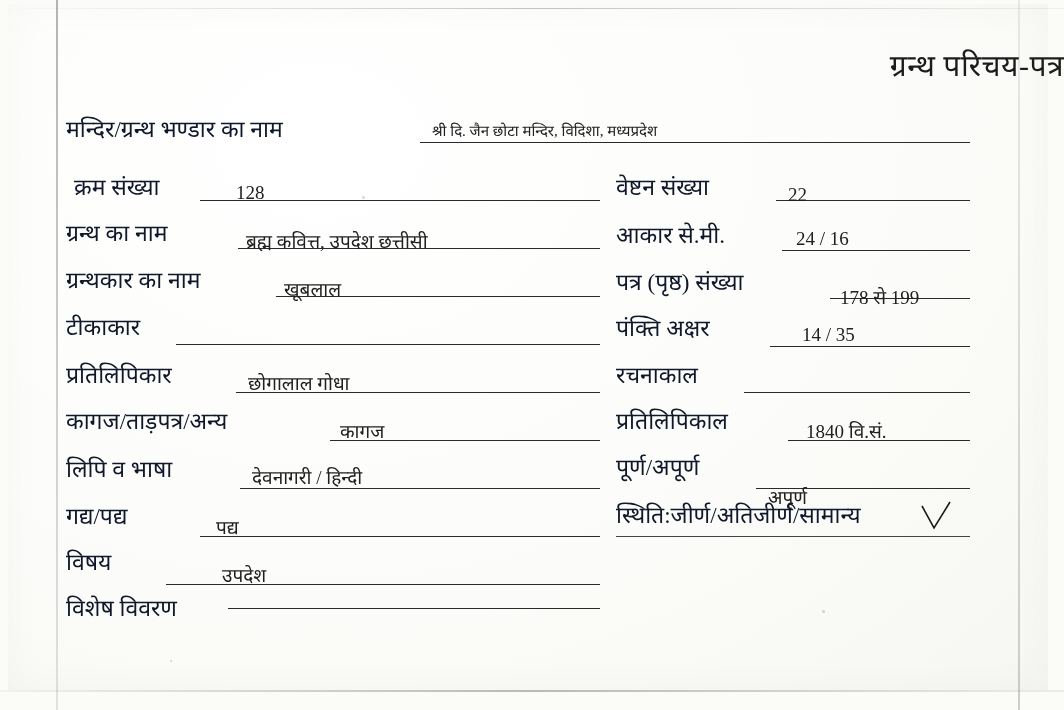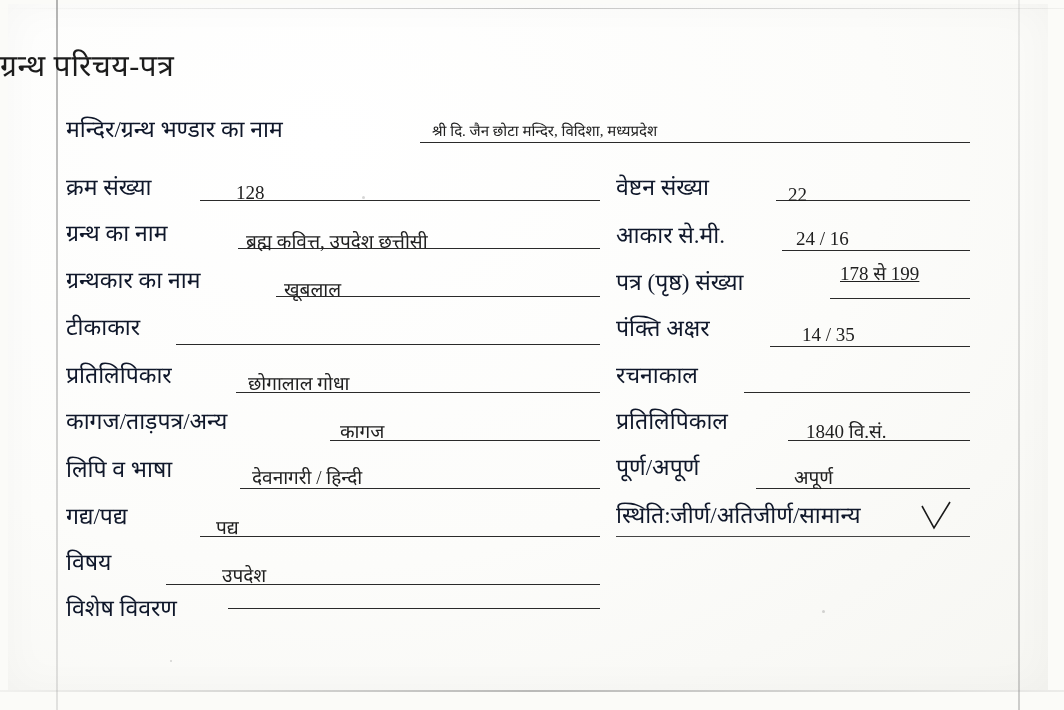--- a/index.html
+++ b/index.html
@@ -59,21 +59,21 @@
     width: 2px;
     height: 710px;
     background: linear-gradient(to bottom, rgba(150,150,150,0.18), rgba(130,130,130,0.38));
   }
 
   .title {
     position: absolute;
     left: 0;
     top: 44px;
     width: 1064px;
-    text-align: left;
+    text-align: right;
     font-family: "Liberation Serif", serif;
     font-size: 30px;
     color: #1c1c1c;
     letter-spacing: 0.5px;
   }
 
   
   .lbl {
     position: absolute;
     font-family: "Liberation Serif", serif;
@@ -123,21 +123,21 @@
   <div class="speck" style="left:362px; top:196px; width:3px; height:3px;"></div>
   <div class="speck" style="left:822px; top:610px; width:3px; height:3px;"></div>
   <div class="speck" style="left:170px; top:660px; width:2px; height:2px;"></div>
 
   <div class="title">ग्रन्थ परिचय-पत्र</div>
 
   <div class="lbl" style="left:66px; top:112px;">मन्दिर/ग्रन्थ भण्डार का नाम</div>
   <div class="rule" style="left:420px; top:142px; width:550px;"></div>
   <div class="val" style="left:432px; top:120px; font-size:15px;">श्री दि. जैन छोटा मन्दिर, विदिशा, मध्यप्रदेश</div>
 
-  <div class="lbl" style="left:66px; top:170px;">क्रम संख्या</div>
+  <div class="lbl" style="left:74px; top:170px;">क्रम संख्या</div>
   <div class="rule" style="left:200px; top:200px; width:400px;"></div>
   <div class="val" style="left:236px; top:182px;">128</div>
 
   <div class="lbl" style="left:66px; top:216px;">ग्रन्थ का नाम</div>
   <div class="rule" style="left:238px; top:248px; width:362px;"></div>
   <div class="val" style="left:246px; top:228px;">ब्रह्म कवित्त, उपदेश छत्तीसी</div>
 
   <div class="lbl" style="left:66px; top:263px;">ग्रन्थकार का नाम</div>
   <div class="rule" style="left:276px; top:296px; width:324px;"></div>
   <div class="val" style="left:284px; top:276px;">खूबलाल</div>
@@ -173,37 +173,37 @@
   <div class="lbl" style="left:616px; top:170px;">वेष्टन संख्या</div>
   <div class="rule" style="left:776px; top:200px; width:194px;"></div>
   <div class="val" style="left:788px; top:184px;">22</div>
 
   <div class="lbl" style="left:616px; top:218px;">आकार से.मी.</div>
   <div class="rule" style="left:782px; top:250px; width:188px;"></div>
   <div class="val" style="left:796px; top:228px;text-align:right;">24 / 16</div>
 
   <div class="lbl" style="left:616px; top:265px;">पत्र (पृष्ठ) संख्या</div>
   <div class="rule" style="left:830px; top:298px; width:140px;"></div>
-  <div class="val" style="left:840px; top:260px;text-decoration:underline;">178 से 199</div>
+  <div class="val" style="left:840px; top:284px;">178 से 199</div>
 
   <div class="lbl" style="left:616px; top:311px;">पंक्ति अक्षर</div>
   <div class="rule" style="left:770px; top:346px; width:200px;"></div>
   <div class="val" style="left:802px; top:324px;">14 / 35</div>
 
   <div class="lbl" style="left:616px; top:358px;">रचनाकाल</div>
   <div class="rule" style="left:744px; top:392px; width:226px;"></div>
   <div class="val" style="left:760px; top:370px;"></div>
 
   <div class="lbl" style="left:616px; top:404px;">प्रतिलिपिकाल</div>
   <div class="rule" style="left:788px; top:440px; width:182px;"></div>
   <div class="val" style="left:806px; top:418px;">1840 वि.सं.</div>
 
   <div class="lbl" style="left:616px; top:450px;">पूर्ण/अपूर्ण</div>
   <div class="rule" style="left:756px; top:488px; width:214px;"></div>
-  <div class="val" style="left:768px; top:464px;margin-left:26px;">अपूर्ण</div>
+  <div class="val" style="left:768px; top:484px;">अपूर्ण</div>
 
   <div class="lbl" style="left:616px; top:498px;">स्थिति:जीर्ण/अतिजीर्ण/सामान्य</div>
   <div class="checkmark" style="left:920px; top:500px;">
     <svg width="34" height="32" viewBox="0 0 34 32">
       <path d="M2 6 L14 28 L30 2" fill="none" stroke="#1a1a1a" stroke-width="1.6"></path>
     </svg>
   </div>
   <div class="rule soft" style="left:616px; top:536px; width:354px;"></div>
 </div>
 

